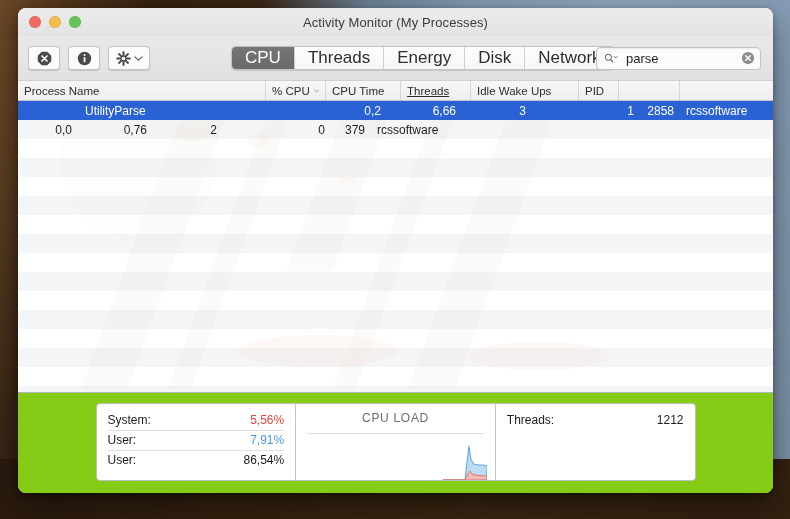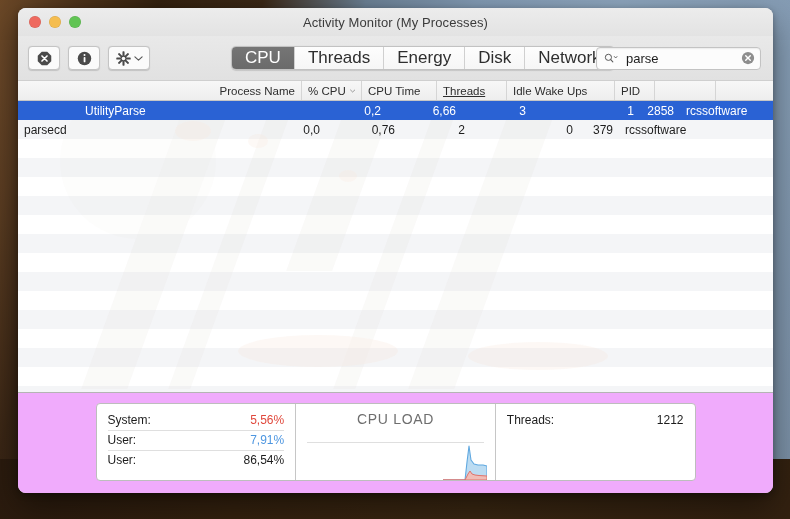--- a/index.html
+++ b/index.html
@@ -248,21 +248,21 @@
     align-items: center;
     padding: 0 6px;
     white-space: nowrap;
     overflow: hidden;
   }
   .cell.num { justify-content: flex-end; }
 
   
   .bottom {
     flex: 0 0 100px;
-    background: #f0abfc;
+    background: #84cc16;
     border-top: 0.5px solid #b4b4b4;
     display: flex;
     align-items: center;
     justify-content: center;
     padding: 10px 0 12px;
   }
   .stats {
     display: flex;
     width: 600px;
     height: 78px;
@@ -287,24 +287,24 @@
     color: #1c1c1c;
     padding: 2px 0 3px;
     border-bottom: 0.5px solid #dfdfdf;
   }
   .stat-row:last-of-type { border-bottom: none; }
   .stat-val.red  { color: #e0483c; }
   .stat-val.blue { color: #4d96e0; }
 
   .load-title {
     text-align: center;
-    font-size: 14px;
+    font-size: 12px;
     letter-spacing: 0.7px;
     color: #6e6e6e;
-    padding-bottom: 15px;
+    padding-bottom: 8px;
     border-bottom: 0.5px solid #dfdfdf;
   }
   .sparkline {
     position: absolute;
     right: 8px;
     bottom: 0px;
   }
 </style>
 </head>
 <body>
@@ -373,21 +373,21 @@
         </svg>
         <span class="search-value" title="Search">parse</span>
         <svg width="14" height="14" viewBox="0 0 16 16">
           <circle cx="8" cy="8" r="7" fill="#8e8e8e"></circle>
           <path d="M5.4 5.4 L10.6 10.6 M10.6 5.4 L5.4 10.6" stroke="#ffffff" stroke-width="1.6" stroke-linecap="round"></path>
         </svg>
       </div>
     </div>
 
     <div class="col-header">
-      <div class="ch" style="width:284px;justify-content:flex-end;">
+      <div class="ch" style="width:248px;">
         <span>Process Name</span>
       </div>
       <div class="ch num sorted" style="width:60px;">
         <span>% CPU</span>
         <svg class="sort-caret" width="8" height="6" viewBox="0 0 10 7">
           <path d="M1 1.6 L5 5.4 L9 1.6" fill="none" stroke="#656565" stroke-width="1.2" stroke-linecap="round" stroke-linejoin="round"></path>
         </svg>
       </div>
       <div class="ch" style="width:75px;">
         <span>CPU Time</span>
@@ -429,21 +429,20 @@
         <span class="cell" style="width:248px;">UtilityParse</span>
         <span class="cell num" style="width:60px;">0,2</span>
         <span class="cell num" style="width:75px;">6,66</span>
         <span class="cell num" style="width:70px;">3</span>
         <span class="cell num" style="width:108px;">1</span>
         <span class="cell num" style="width:40px;">2858</span>
         <span class="cell" style="width:93px;">rcssoftware</span>
       </div>
 
       <div class="row" style="top:19px;">
-        <span class="cell" style="width:248px;">parsecd</span>
         <span class="cell num" style="width:60px;">0,0</span>
         <span class="cell num" style="width:75px;">0,76</span>
         <span class="cell num" style="width:70px;">2</span>
         <span class="cell num" style="width:108px;">0</span>
         <span class="cell num" style="width:40px;">379</span>
         <span class="cell" style="width:93px;">rcssoftware</span>
       </div>
     </div>
 
     <div class="bottom">

